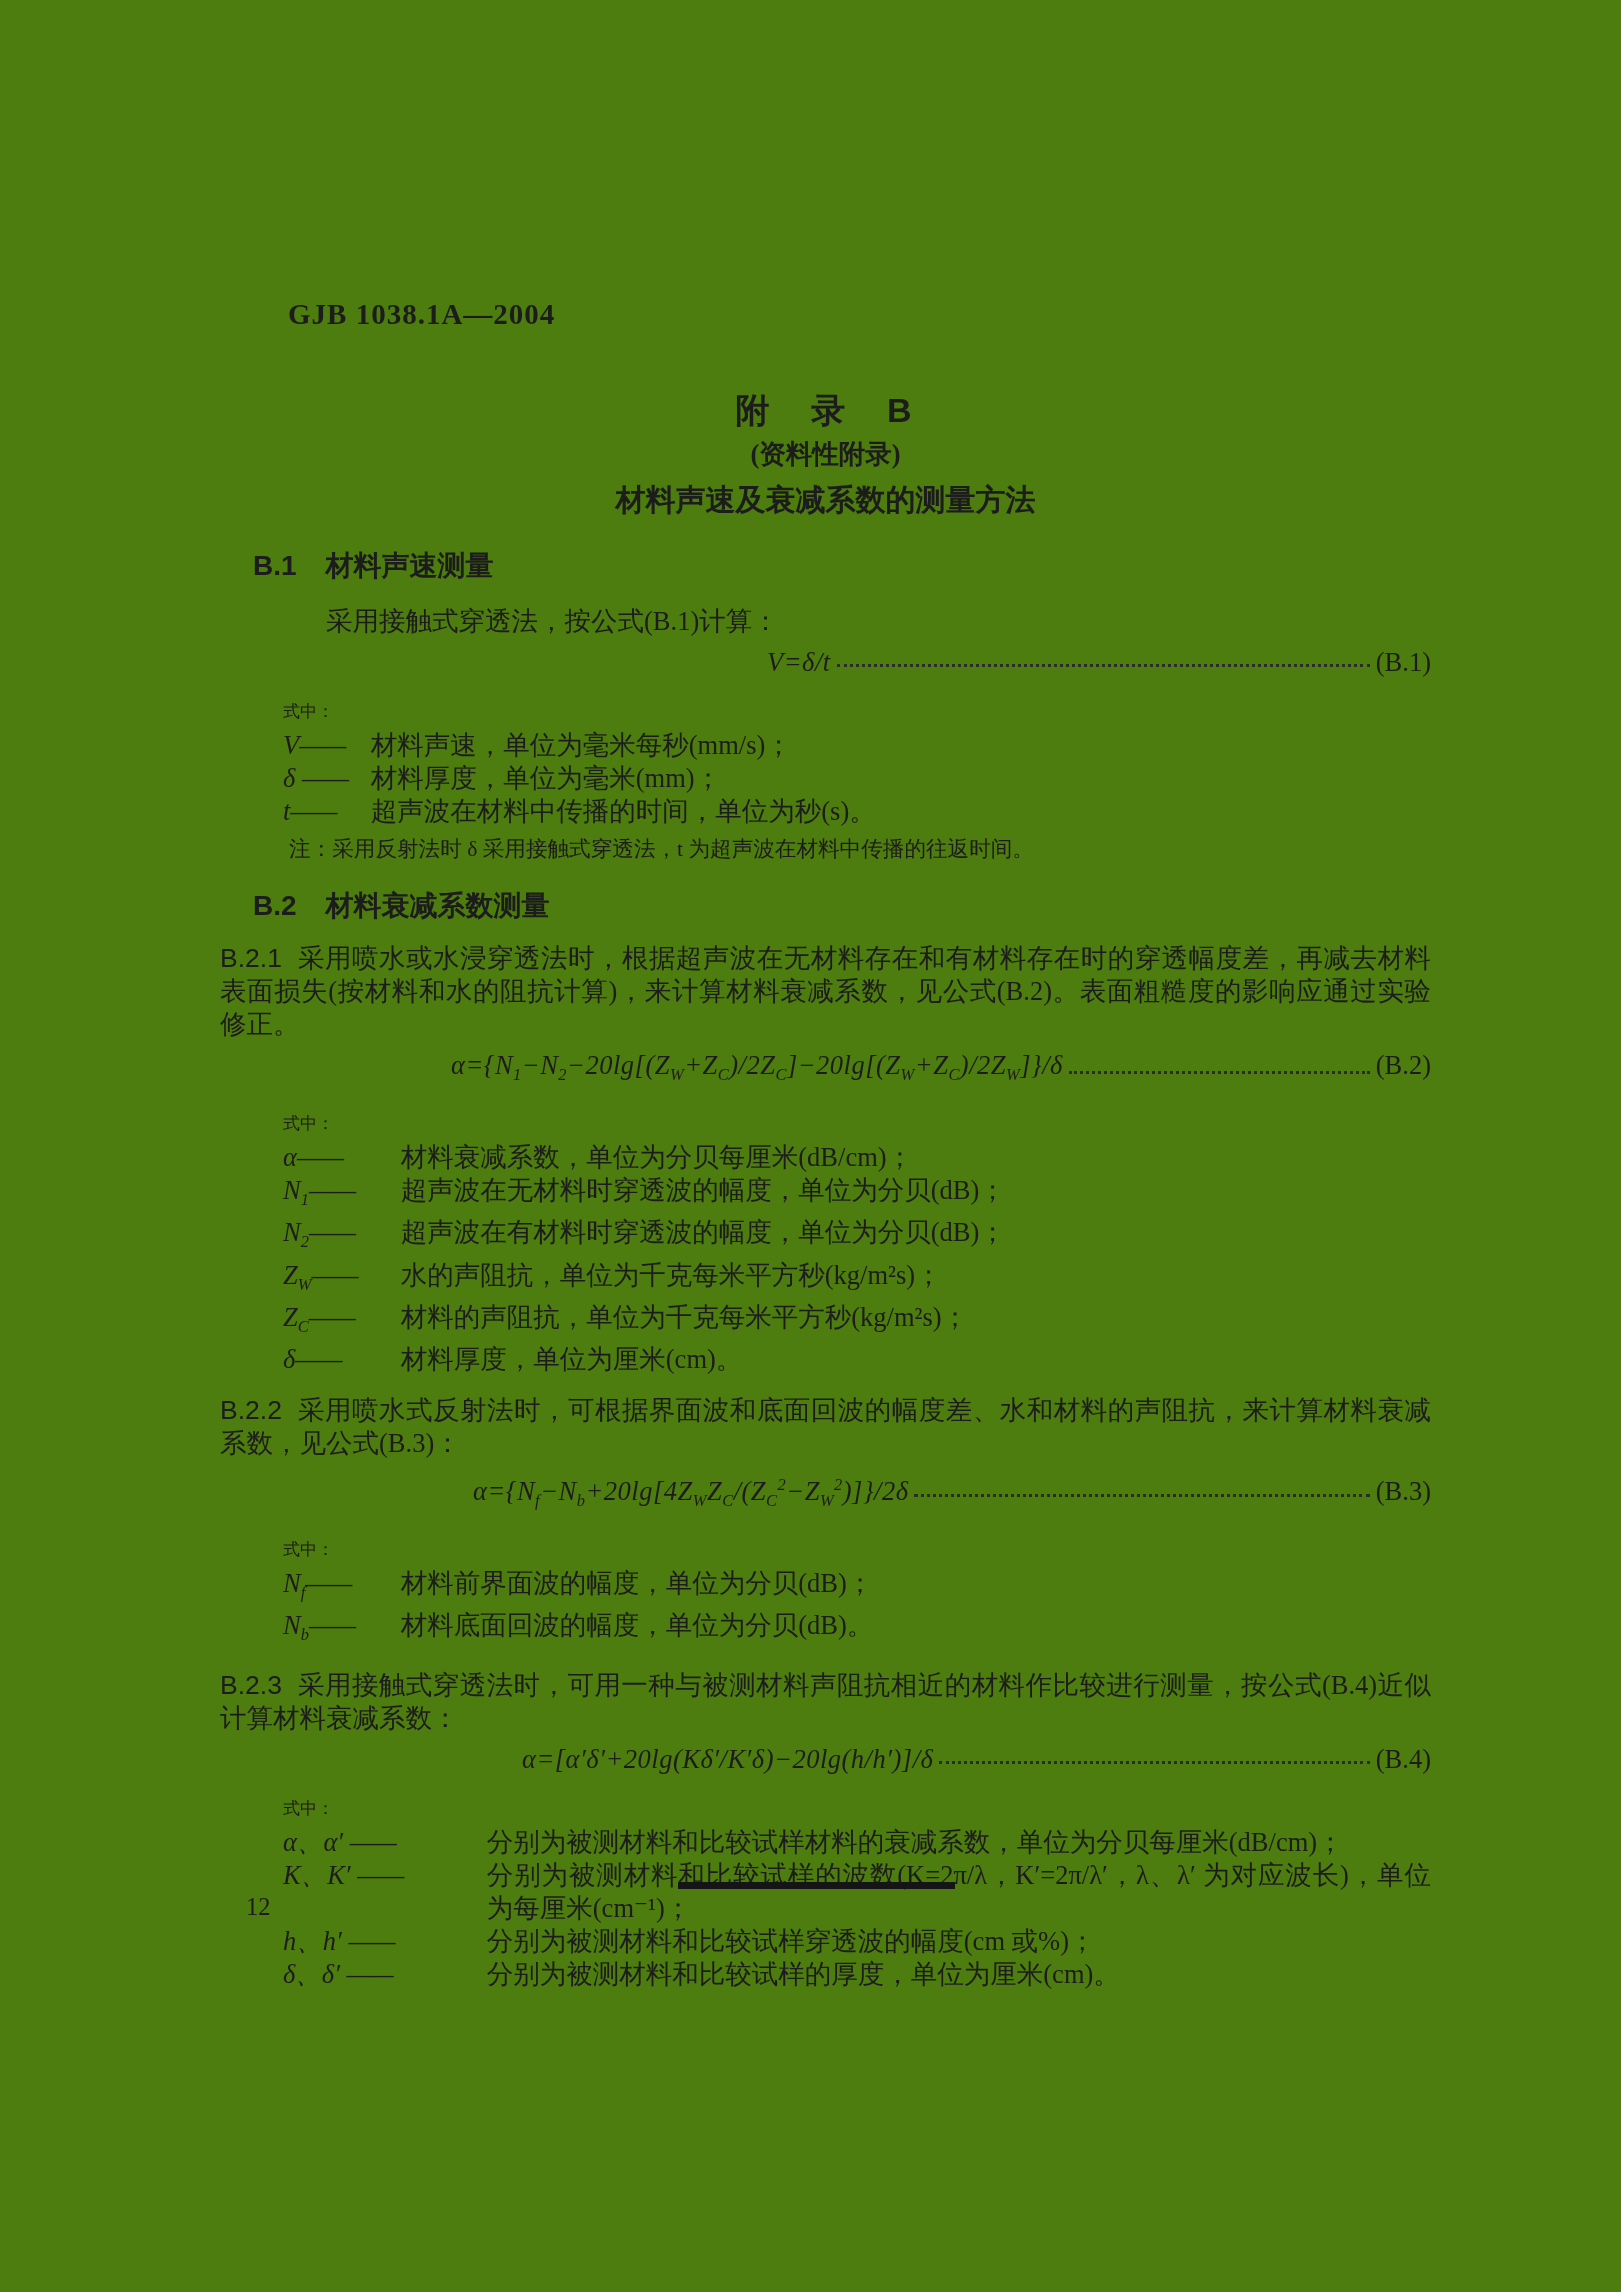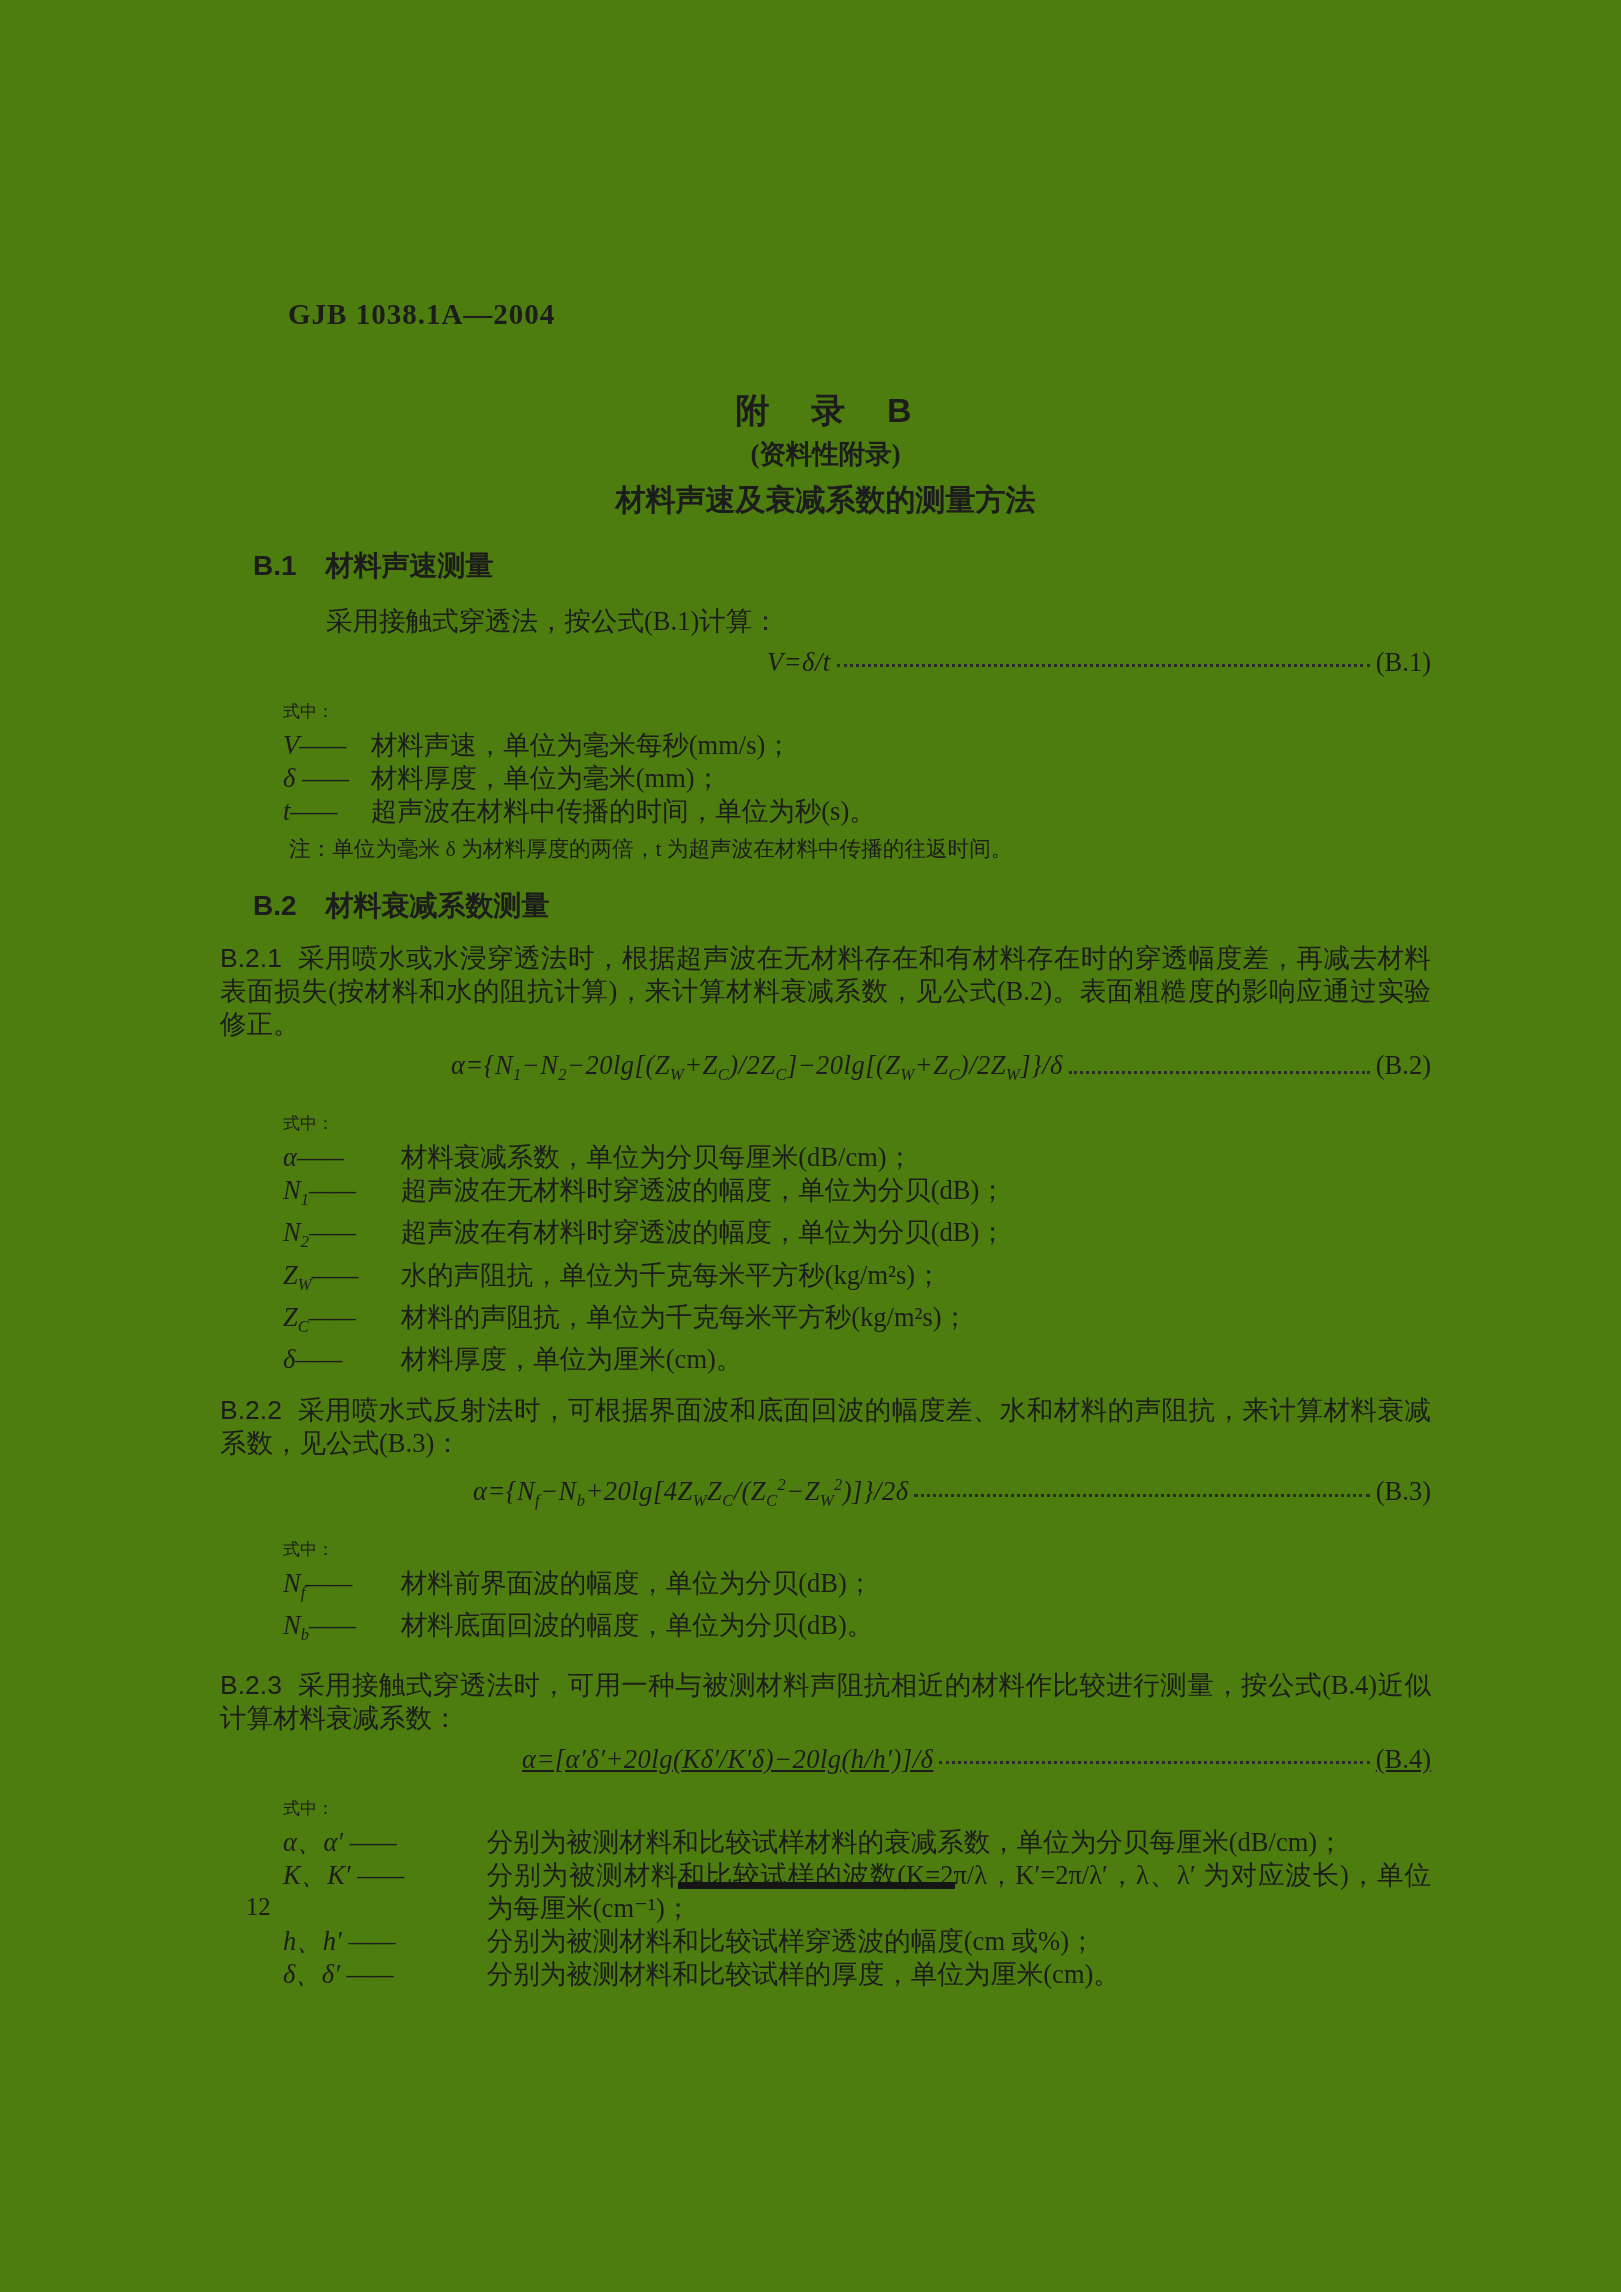--- a/index.html
+++ b/index.html
@@ -49,21 +49,21 @@
   .eq .f { font-style:italic; white-space:nowrap; letter-spacing:0.5px; }
   .eq .dots {
     flex:1; align-self:center; height:0;
     border-bottom:3.3px dotted #2b2b2b;
     margin:0 5.9px; position:relative; top:2.9px; min-width:29px;
   }
   .eq .lbl { white-space:nowrap; }
   .eq-1 { margin-left:547px; }
   .eq-2 { margin-left:231px; }
   .eq-3 { margin-left:253px; }
-  .eq-4 { margin-left:302px;text-decoration:underline; }
+  .eq-4 { margin-left:302px; }
 
   .where { margin-top:13px; margin-left:63px; font-size:17px; line-height:35px; }
   .deflist { margin-left:63px; }
   .def { display:flex; gap:11.8px; font-size:26.5px; line-height:33px; align-items:baseline; }
   .def .term { font-style:italic; white-space:nowrap; min-width:76px; }
   .dl-2 .term, .dl-3 .term { min-width:106px; font-style:italic; }
   .dl-4 .term { min-width:192px; }
   .def .desc { text-align:justify; flex:1; }
   sub { font-size:0.62em; }
   sup { font-size:0.62em; }
@@ -110,21 +110,21 @@
       <div class="def">
         <span class="term">δ ——</span>
         <span class="desc">材料厚度，单位为毫米(mm)；</span>
       </div>
       <div class="def">
         <span class="term">t——</span>
         <span class="desc">超声波在材料中传播的时间，单位为秒(s)。</span>
       </div>
     </div>
 
-    <div class="note">注：单位为毫米 δ 为材料厚度的两倍，t 为超声波在材料中传播的往返时间。</div>
+    <div class="note">注：采用反射法时 δ 采用接触式穿透法，t 为超声波在材料中传播的往返时间。</div>
 
     <div class="h2">
       <span class="hn">B.2</span><span>材料衰减系数测量</span>
     </div>
 
     <p class="para clause">
       <span class="cn">B.2.1</span><span>采用喷水或水浸穿透法时，根据超声波在无材料存在和有材料存在时的穿透幅度差，再减去材料表面损失(按材料和水的阻抗计算)，来计算材料衰减系数，见公式(B.2)。表面粗糙度的影响应通过实验修正。</span>
     </p>
 
     <div class="eq eq-2">

